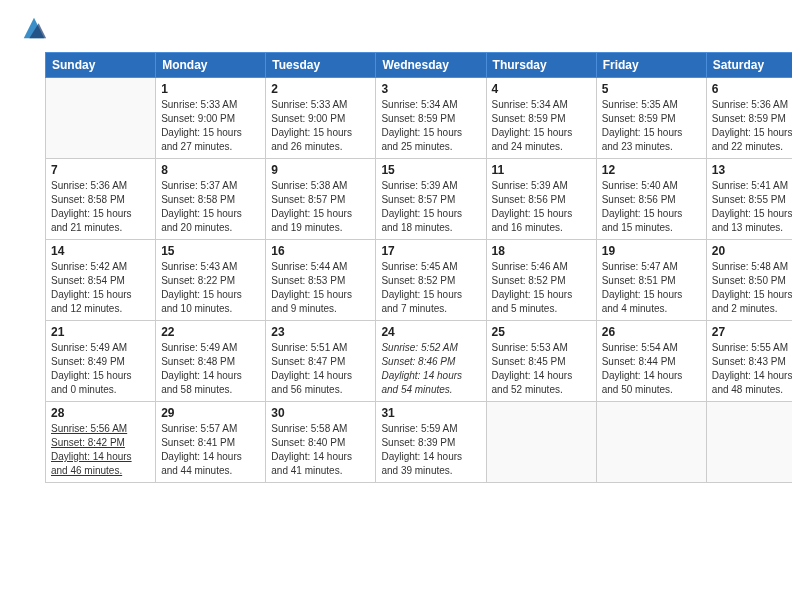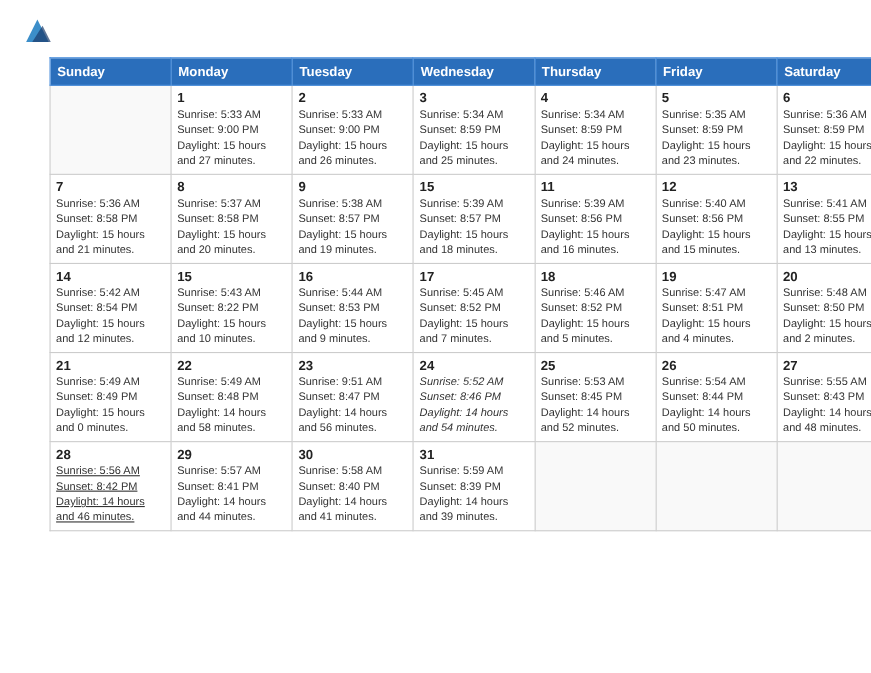--- a/index.html
+++ b/index.html
@@ -280,21 +280,21 @@
         </td>
         <td>
           <span class="day-num">22</span>
           <div class="day-info" style="white-space: pre-line;">Sunrise: 5:49 AM
 Sunset: 8:48 PM
 Daylight: 14 hours
 and 58 minutes.</div>
         </td>
         <td>
           <span class="day-num">23</span>
-          <div class="day-info" style="white-space: pre-line;">Sunrise: 9:51 AM
+          <div class="day-info" style="white-space: pre-line;">Sunrise: 5:51 AM
 Sunset: 8:47 PM
 Daylight: 14 hours
 and 56 minutes.</div>
         </td>
         <td>
           <span class="day-num">24</span>
           <div class="day-info" style="white-space: pre-line; font-style: italic;">Sunrise: 5:52 AM
 Sunset: 8:46 PM
 Daylight: 14 hours
 and 54 minutes.</div>

